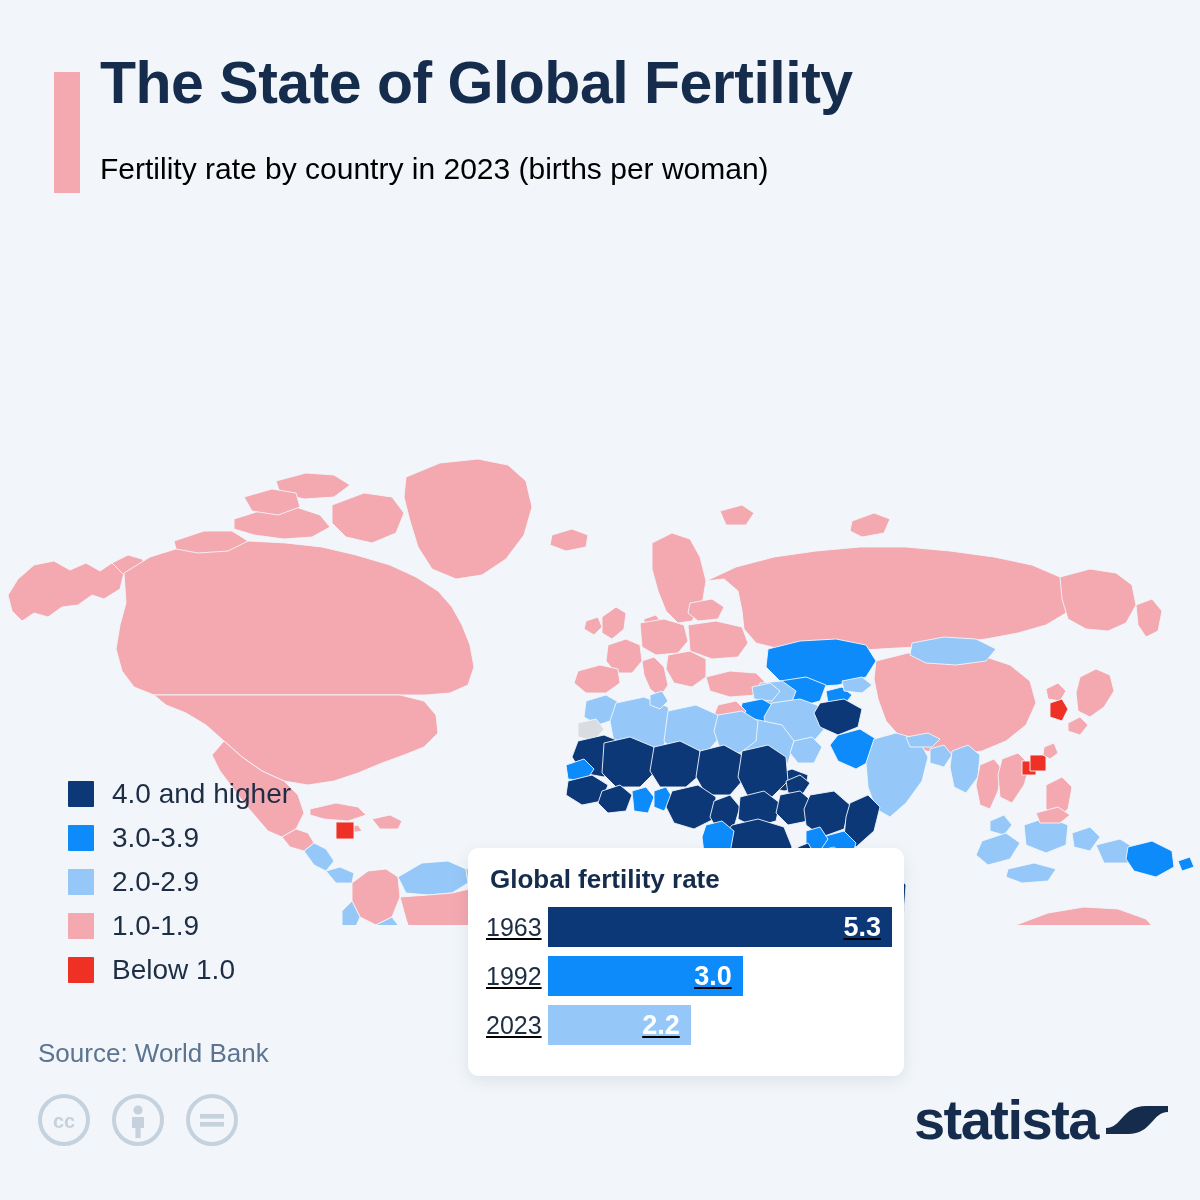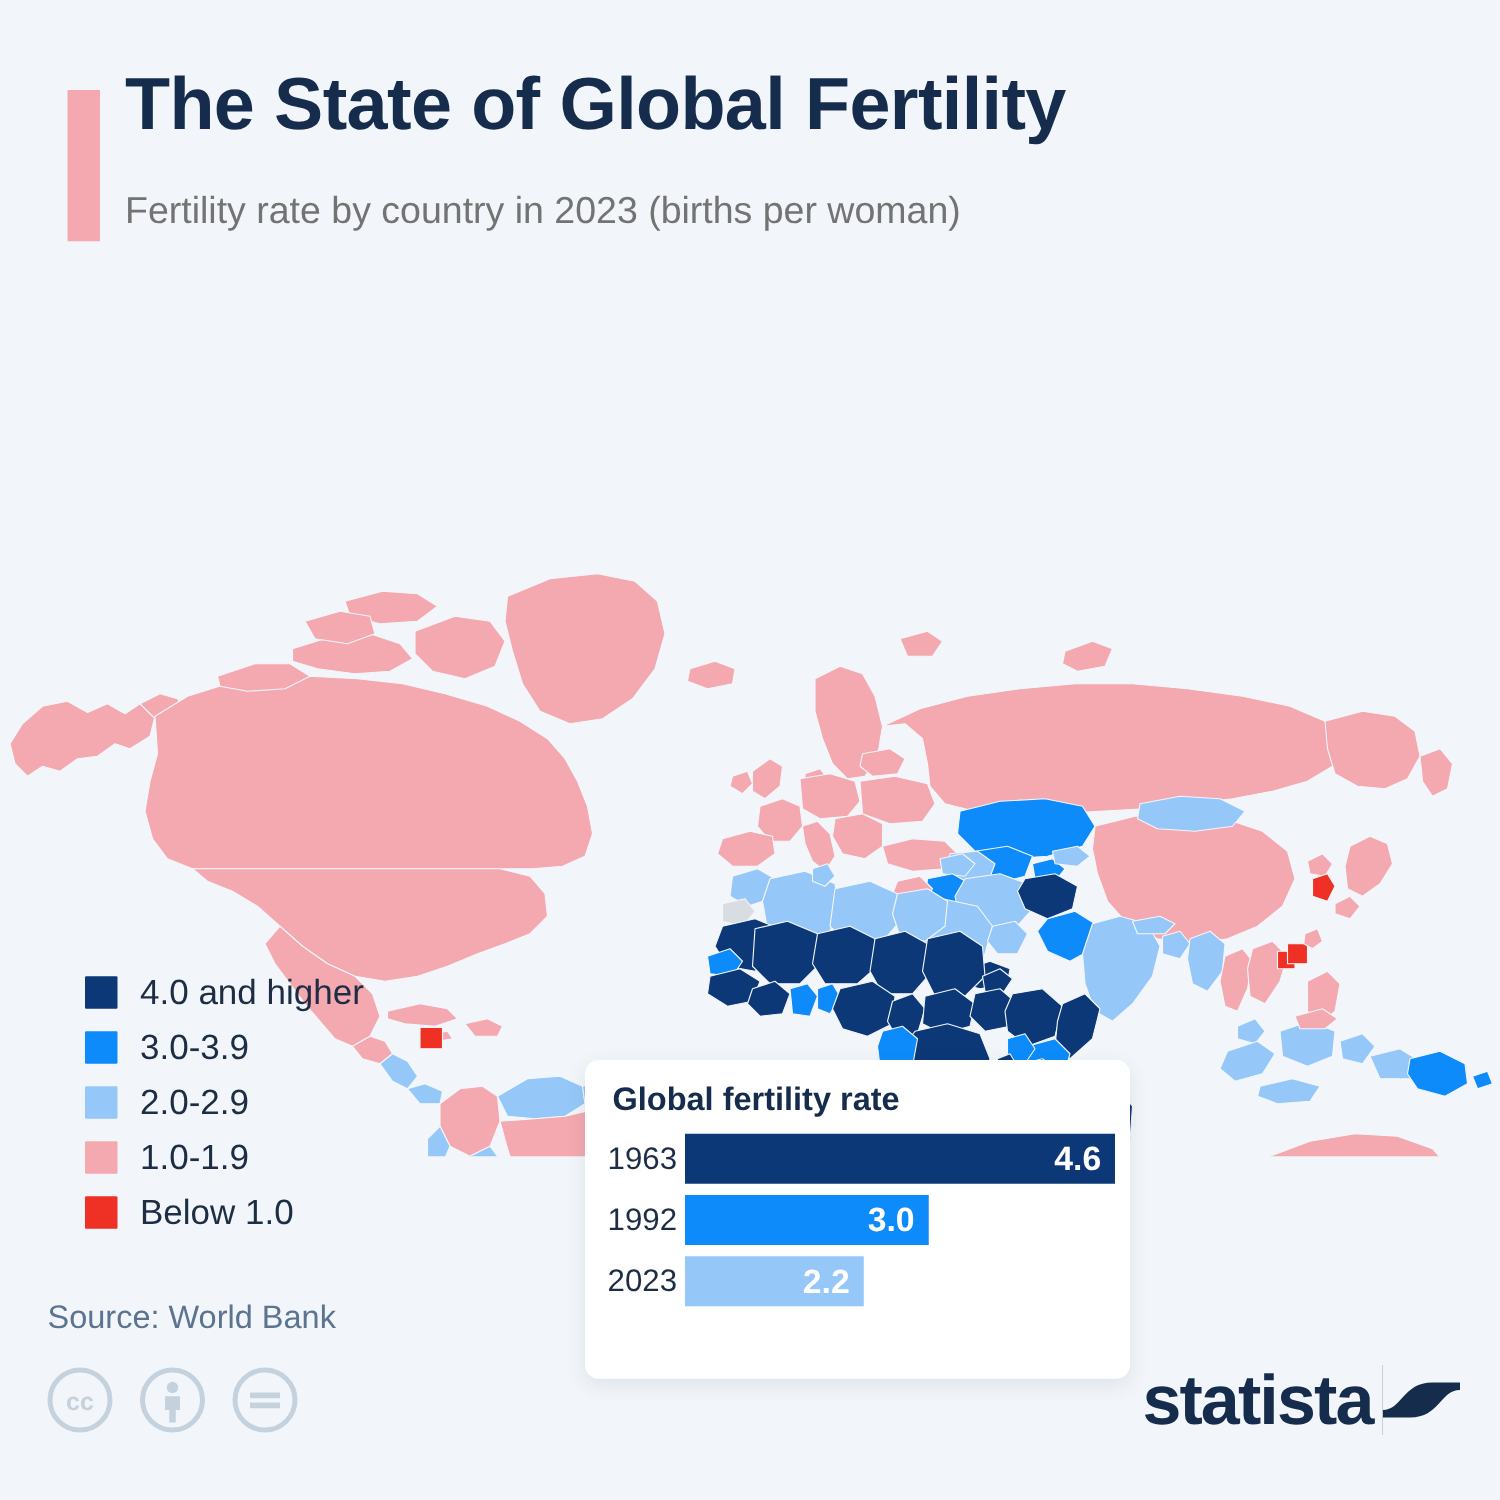--- a/index.html
+++ b/index.html
@@ -22,21 +22,21 @@
     position:absolute;left:84px;top:53px;
     font-size:59px;line-height:1.05;
     font-weight:bold;
     color:#152c4c;
     letter-spacing:-0.5px;
     white-space:nowrap;
   }
   .subtitle{
     position:absolute;left:84px;top:152px;
     font-size:30px;line-height:1.1;
-    color:#737373;
+    color:#000000;
     white-space:nowrap;
   }
 
   
   .map-wrap{position:absolute;left:0;top:225px;width:1200px;height:700px;}
   .map-wrap svg{display:block;width:1200px;height:700px;}
   .land{stroke:#f2f6fa;stroke-width:0.9;stroke-linejoin:round;vector-effect:non-scaling-stroke;}
 
   
   .legend{position:absolute;left:36px;top:772px;width:320px;}
@@ -56,30 +56,30 @@
   
   .statista{position:absolute;right:32px;top:1092px;display:flex;align-items:center;gap:8px;}
   .statista-word{
     font-size:56px;font-weight:bold;color:#152c4c;
     letter-spacing:-1.5px;line-height:1;
     font-family:"Liberation Sans", sans-serif;
   }
 
   
   .card{
-    position:absolute;left:468px;top:848px;width:436px;height:255px;
+    position:absolute;left:468px;top:848px;width:436px;height:228px;
     background:#ffffff;border-radius:11px;
     box-shadow:0 5px 16px rgba(40,60,90,0.10);
   }
   .card-title{
     position:absolute;left:22px;top:16px;
     font-size:26px;font-weight:bold;color:#152c4c;
   }
   .bars{position:absolute;left:18px;top:58px;right:12px;}
-  .bar-row{display:flex;align-items:center;height:42px;margin-bottom:7px;}
+  .bar-row{display:flex;align-items:center;height:42px;margin-bottom:7px;text-decoration:underline;}
   .bar-year{
     width:62px;flex:0 0 62px;text-align:left;
     font-size:25px;color:#1d2d44;
   }
   .bar-track{flex:1 1 auto;position:relative;height:40px;}
   .bar-fill{
     height:40px;display:flex;align-items:center;justify-content:flex-end;
     padding-right:11px;box-sizing:border-box;
     font-size:27px;font-weight:bold;color:#ffffff;
   }
@@ -279,21 +279,21 @@
 
   <div class="source">Source: World Bank</div>
 
   <div class="card">
     <div class="card-title">Global fertility rate</div>
     <div class="bars">
 
       <div class="bar-row">
         <span class="bar-year">1963</span>
         <span class="bar-track">
-          <span class="bar-fill" style="width:100%;background:#0d3878;">4.6</span>
+          <span class="bar-fill" style="width:100%;background:#0d3878;">5.3</span>
         </span>
       </div>
 
       <div class="bar-row">
         <span class="bar-year">1992</span>
         <span class="bar-track">
           <span class="bar-fill" style="width:56.6%;background:#0d8bfb;">3.0</span>
         </span>
       </div>
 

